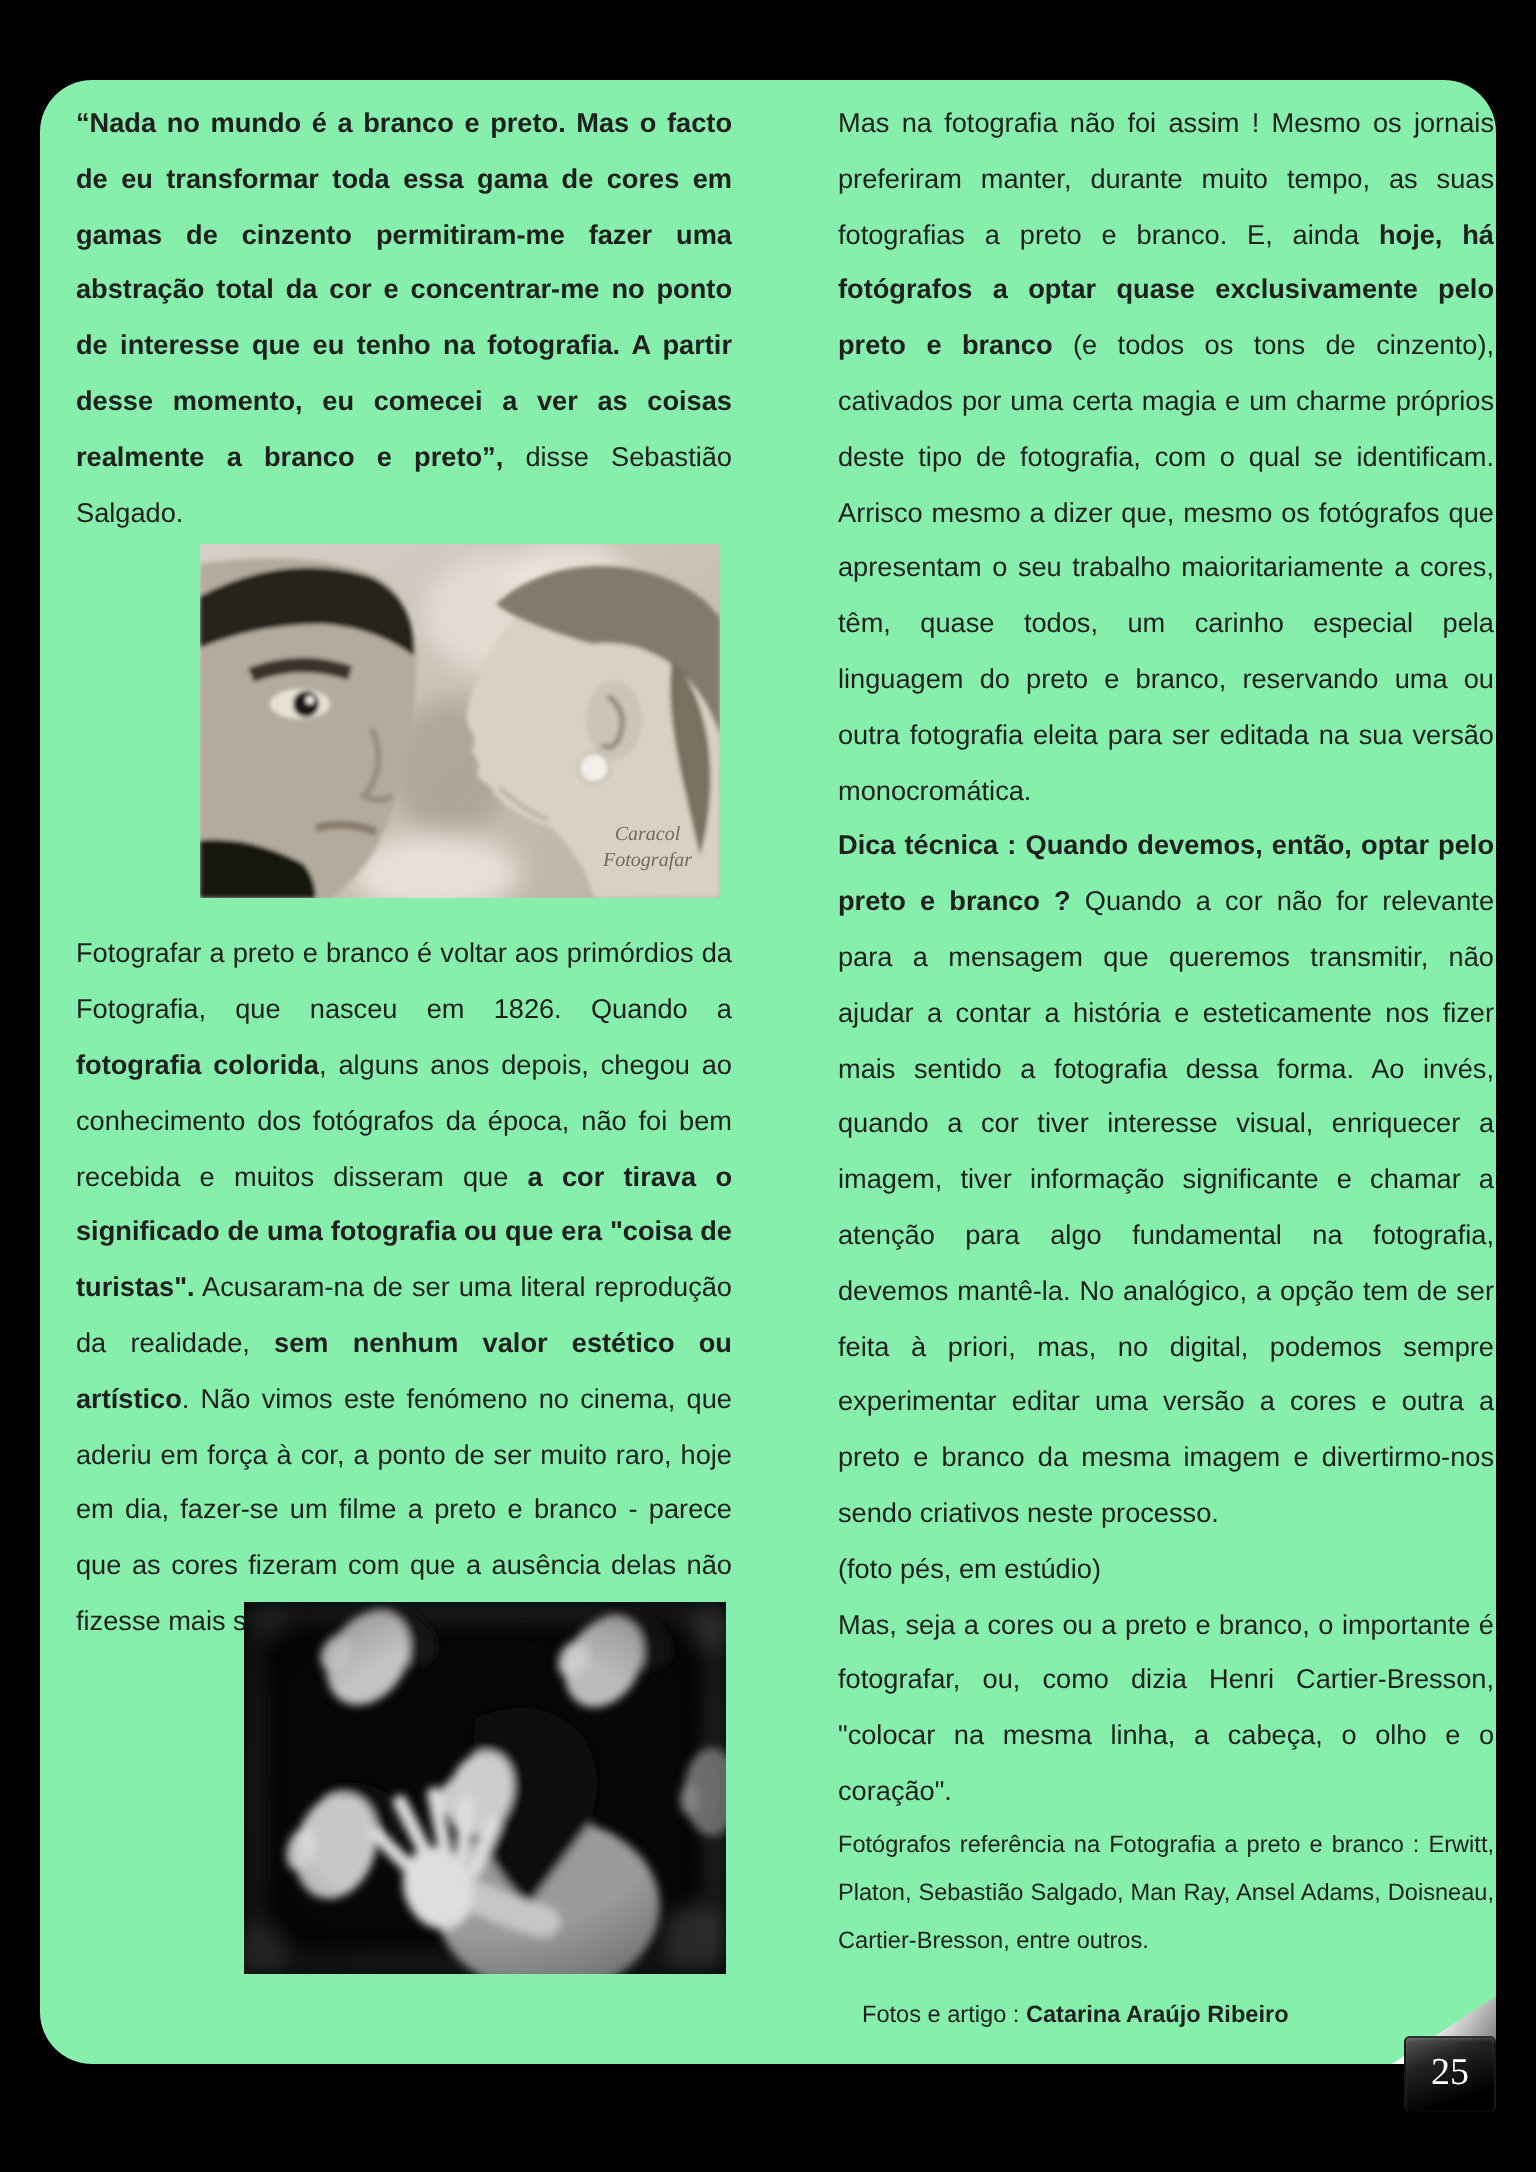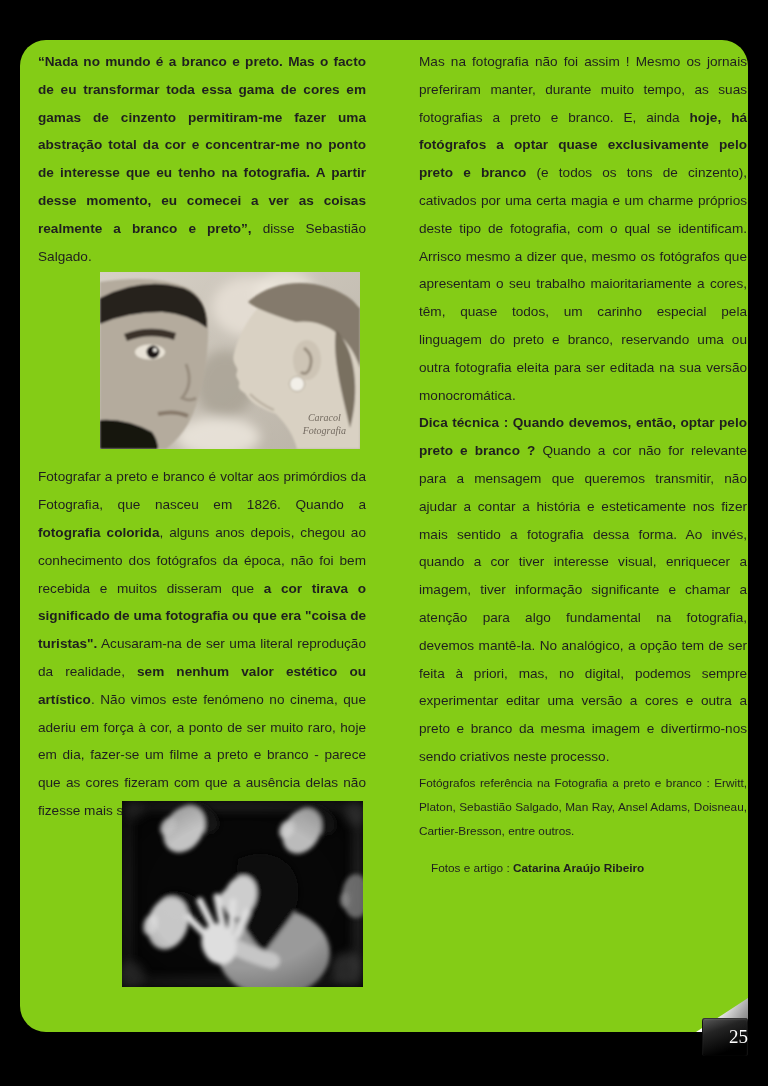--- a/index.html
+++ b/index.html
@@ -3,21 +3,21 @@
 <meta charset="utf-8">
 <style>
   html,body{margin:0;padding:0;}
   body{
     width:768px;height:1086px;position:relative;overflow:hidden;
     background:#000;
     font-family:"Liberation Sans",sans-serif;
   }
   .paper{
     position:absolute;left:20px;top:40px;width:728px;height:992px;
-    background:#84cc16;border-radius:26px 26px 0 26px;color:#1f1f1f;
+    background:#86efac;border-radius:26px 26px 0 26px;color:#1f1f1f;
   }
   .col{position:absolute;top:8px;width:328px;}
   .col-left{left:18px;}
   .col-right{left:399px;}
   .para{
     margin:0;font-size:13.6px;line-height:27.8px;text-align:justify;
     color:#1f1f1f;
   }
   .para .b{font-weight:700;}
   .para .i{}
@@ -34,21 +34,21 @@
     font-size:10px;line-height:13px;color:rgba(84,76,66,0.78);
   }
   .fold{
     position:absolute;right:0;bottom:0;width:52px;height:34px;
     background:linear-gradient(125deg,#ffffff 38%,#d6d6d6 55%,#9c9c9c 78%,#6e6e6e 100%);
     clip-path:polygon(0 100%,100% 0,100% 100%);
   }
   .page-tab{
     position:absolute;left:702px;top:1018px;width:46px;height:38px;
     background:linear-gradient(160deg,#5d5d5d 0%,#242424 32%,#000 78%);
-    border-radius:3px;display:flex;align-items:center;justify-content:flex-end;
+    border-radius:3px;display:flex;align-items:center;justify-content:center;
     box-shadow:inset 0 1px 2px rgba(255,255,255,0.28), inset 0 0 0 1px #000;
   }
   .page-tab span{
     font-family:"Liberation Serif",serif;font-size:19px;color:#fff;
   }
 </style>
 </head>
 <body>
 
 <div class="paper">
@@ -94,21 +94,21 @@
           <path d="M148,30 C176,4 224,6 252,28 L260,36 L260,96 C250,64 224,46 196,50 C176,44 158,38 148,30 Z" fill="#847a6c"></path>
           <path d="M236,58 C256,78 260,120 250,156 C242,120 232,86 236,58 Z" fill="#6e6456" opacity="0.9"></path>
           <ellipse cx="207" cy="88" rx="14" ry="20" fill="#cdc4b5"></ellipse>
           <path d="M204,76 Q215,84 209,98 Q205,104 201,100" fill="none" stroke="#9a8f80" stroke-width="3"></path>
           <circle cx="197" cy="112" r="7.5" fill="#f2efe8" stroke="#b1a898" stroke-width="1"></circle>
           <path d="M150,122 Q160,132 174,138" stroke="#b7ad9e" stroke-width="2" fill="none"></path>
         </g>
       </svg>
       <div class="watermark">
         <div>Caracol</div>
-        <div>Fotografia</div>
+        <div>Fotografar</div>
       </div>
     </figure>
 
     <p class="para"><span>Fotografar a preto e branco é voltar aos primórdios da Fotografia, que nasceu em 1826. Quando a </span><span class="b">fotografia colorida</span><span>, alguns anos depois, chegou ao conhecimento dos fotógrafos da época, não foi bem recebida e muitos disseram que </span><span class="b">a cor tirava o significado de uma fotografia ou que era "coisa de turistas".</span><span> Acusaram-na de ser uma literal reprodução da realidade, </span><span class="b">sem nenhum valor estético ou artístico</span><span>. Não vimos este fenómeno no cinema, que aderiu em força à cor, a ponto de ser muito raro, hoje em dia, fazer-se um filme a preto e branco - parece que as cores fizeram com que a ausência delas não fizesse mais sentido para a sétima arte.</span></p>
 
     <figure class="photo photo2">
       <svg viewBox="0 0 241 186" xmlns="http://www.w3.org/2000/svg" preserveAspectRatio="none">
         <defs>
           <filter id="gg2" x="-30%" y="-30%" width="160%" height="160%">
               <feGaussianBlur stdDeviation="2"></feGaussianBlur>
@@ -173,20 +173,22 @@
         </g>
         <rect width="241" height="186" fill="url(#vig)"></rect>
       </svg>
     </figure>
 
   </div>
 
   <div class="col col-right">
     <p class="para"><span>Mas na fotografia não foi assim ! Mesmo os jornais preferiram manter, durante muito tempo, as suas fotografias a preto e branco.  E, ainda </span><span class="b">hoje, há fotógrafos a optar quase exclusivamente pelo preto e branco</span><span> (e todos os tons de cinzento), cativados por uma certa magia e um charme próprios deste tipo de fotografia, com o qual se identificam.  Arrisco mesmo a dizer que, mesmo os fotógrafos que apresentam o seu trabalho maioritariamente a cores, têm, quase todos, um carinho especial pela linguagem do preto e branco, reservando uma ou outra fotografia eleita para ser editada na sua versão monocromática.</span></p>
     <p class="para"><span class="b">Dica técnica : Quando devemos, então, optar pelo preto e branco ?</span><span> Quando a cor não for relevante para a mensagem que queremos transmitir, não ajudar a contar a história e esteticamente nos fizer mais sentido a fotografia dessa forma. Ao invés, quando a cor tiver interesse visual, enriquecer a imagem, tiver informação significante e chamar a atenção para algo fundamental na fotografia, devemos mantê-la. No analógico, a opção tem de ser feita </span><span class="i">à priori</span><span>, mas, no digital, podemos sempre experimentar editar uma versão a cores e outra a preto e branco da mesma imagem e divertirmo-nos sendo criativos neste processo.</span></p>
+    <p class="para"><span>(foto pés, em estúdio)</span></p>
+    <p class="para"><span>Mas, seja a cores ou a preto e branco, o importante é fotografar, ou, como dizia Henri Cartier-Bresson, "colocar na mesma linha, a cabeça, o olho e o coração".</span></p>
     <p class="para small"><span>Fotógrafos referência na Fotografia a preto e branco : Erwitt, Platon, Sebastião Salgado, Man Ray, Ansel Adams, Doisneau, Cartier-Bresson, entre outros.</span></p>
     <p class="para small credit"><span>Fotos e artigo : </span><span class="b">Catarina Araújo Ribeiro</span></p>
   </div>
 
   <div class="fold"></div>
 </div>
 
 <div class="page-tab">
   <span>25</span>
 </div>

